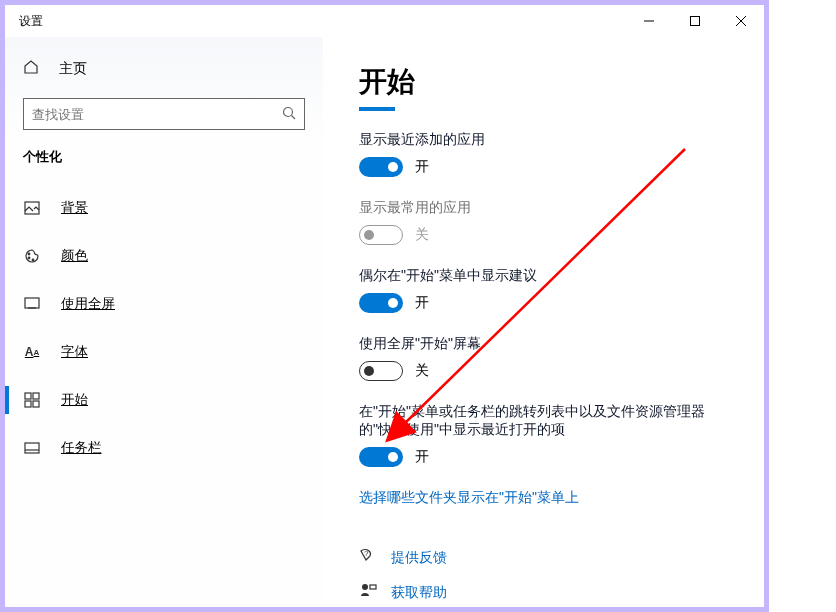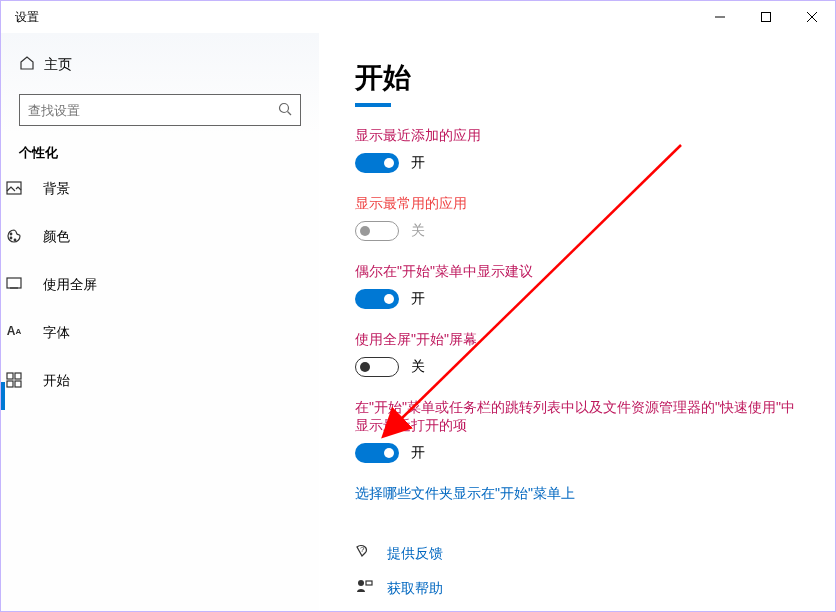--- a/index.html
+++ b/index.html
@@ -4,23 +4,23 @@
 <style>
   * { margin: 0; padding: 0; box-sizing: border-box; }
   body {
     font-family: "Microsoft YaHei", "Segoe UI", sans-serif;
     font-size: 13px;
     color: #000;
     background: #fff;
     position: relative;
   }
   .window {
-    width: 836px;
+    width: 769px;
     height: 612px;
-    border: 1px solid #c4b5fd;
+    border: 5px solid #c4b5fd;
     position: relative;
     overflow: hidden;
     background: #fff;
   }
   .titlebar {
     display: flex;
     height: 32px;
     align-items: center;
   }
   .titlebar-left {
@@ -47,21 +47,21 @@
     padding: 12px 0 0 0;
     background: linear-gradient(180deg, #f6f8fb 0%, #fefefe 100px);
     display: flex;
     flex-direction: column;
   }
   .home {
     display: flex;
     align-items: center;
     padding: 10px 18px;
     font-size: 14px;
-    gap: 9px;
+    gap: 20px;
   }
   .searchbox {
     margin: 10px 18px 18px 18px;
     height: 32px;
     border: 1px solid #666;
     display: flex;
     align-items: center;
     padding: 12px 8px;
     background: #fff;
   }
@@ -73,26 +73,27 @@
     font-family: inherit;
   }
   .sidebar-heading {
     padding: 0 18px 8px 18px;
     font-size: 13px;
     font-weight: 700;
   }
   .navlist { margin-top: 10px; }
   .navitem {
     display: flex;
-    align-items: flex-start;
+    align-items: center;
     height: 48px;
-    padding: 0 4px;
+    padding: 0 18px;
     gap: 20px;
     font-size: 13.5px;
     position: relative;
+    text-decoration: underline;
   }
   .navitem.active::before {
     content: "";
     position: absolute;
     left: 0;
     top: 10px;
     bottom: 10px;
     width: 4px;
     background: #0078d4;
   }
@@ -110,23 +111,23 @@
   .title-underline {
     width: 36px;
     height: 4px;
     background: #0078d4;
     margin-bottom: 20px;
   }
   .setting { margin-bottom: 22px; }
   .setting-title {
     font-size: 14px;
     margin-bottom: 8px;
-    color: #be185d;
-  }
-  .setting-title.disabled { color: #ef4444; }
+    color: #0f172a;
+  }
+  .setting-title.disabled { color: #737373; }
   .toggle-row {
     display: flex;
     align-items: center;
     gap: 12px;
     font-size: 14px;
   }
   .toggle {
     width: 44px;
     height: 20px;
     border-radius: 10px;
@@ -257,20 +258,29 @@
           <span class="icon">
             <svg width="16" height="16" viewBox="0 0 16 16" fill="none" stroke="#333" stroke-width="1.2">
                 <rect x="1" y="1" width="6" height="6"></rect>
                 <rect x="9" y="1" width="6" height="6"></rect>
                 <rect x="1" y="9" width="6" height="6"></rect>
                 <rect x="9" y="9" width="6" height="6"></rect>
               </svg>
           </span>
           <span>开始</span>
         </div>
+        <div class="navitem">
+          <span class="icon">
+            <svg width="16" height="16" viewBox="0 0 16 16" fill="none" stroke="#333" stroke-width="1.2">
+                <rect x="1" y="3" width="14" height="10"></rect>
+                <path d="M1 10 H15"></path>
+              </svg>
+          </span>
+          <span>任务栏</span>
+        </div>
       </div>
     </div>
 
     <div class="content">
       <div class="page-title">开始</div>
       <div class="title-underline"></div>
 
       <div class="setting">
         <div class="setting-title">显示最近添加的应用</div>
         <div class="toggle-row">

